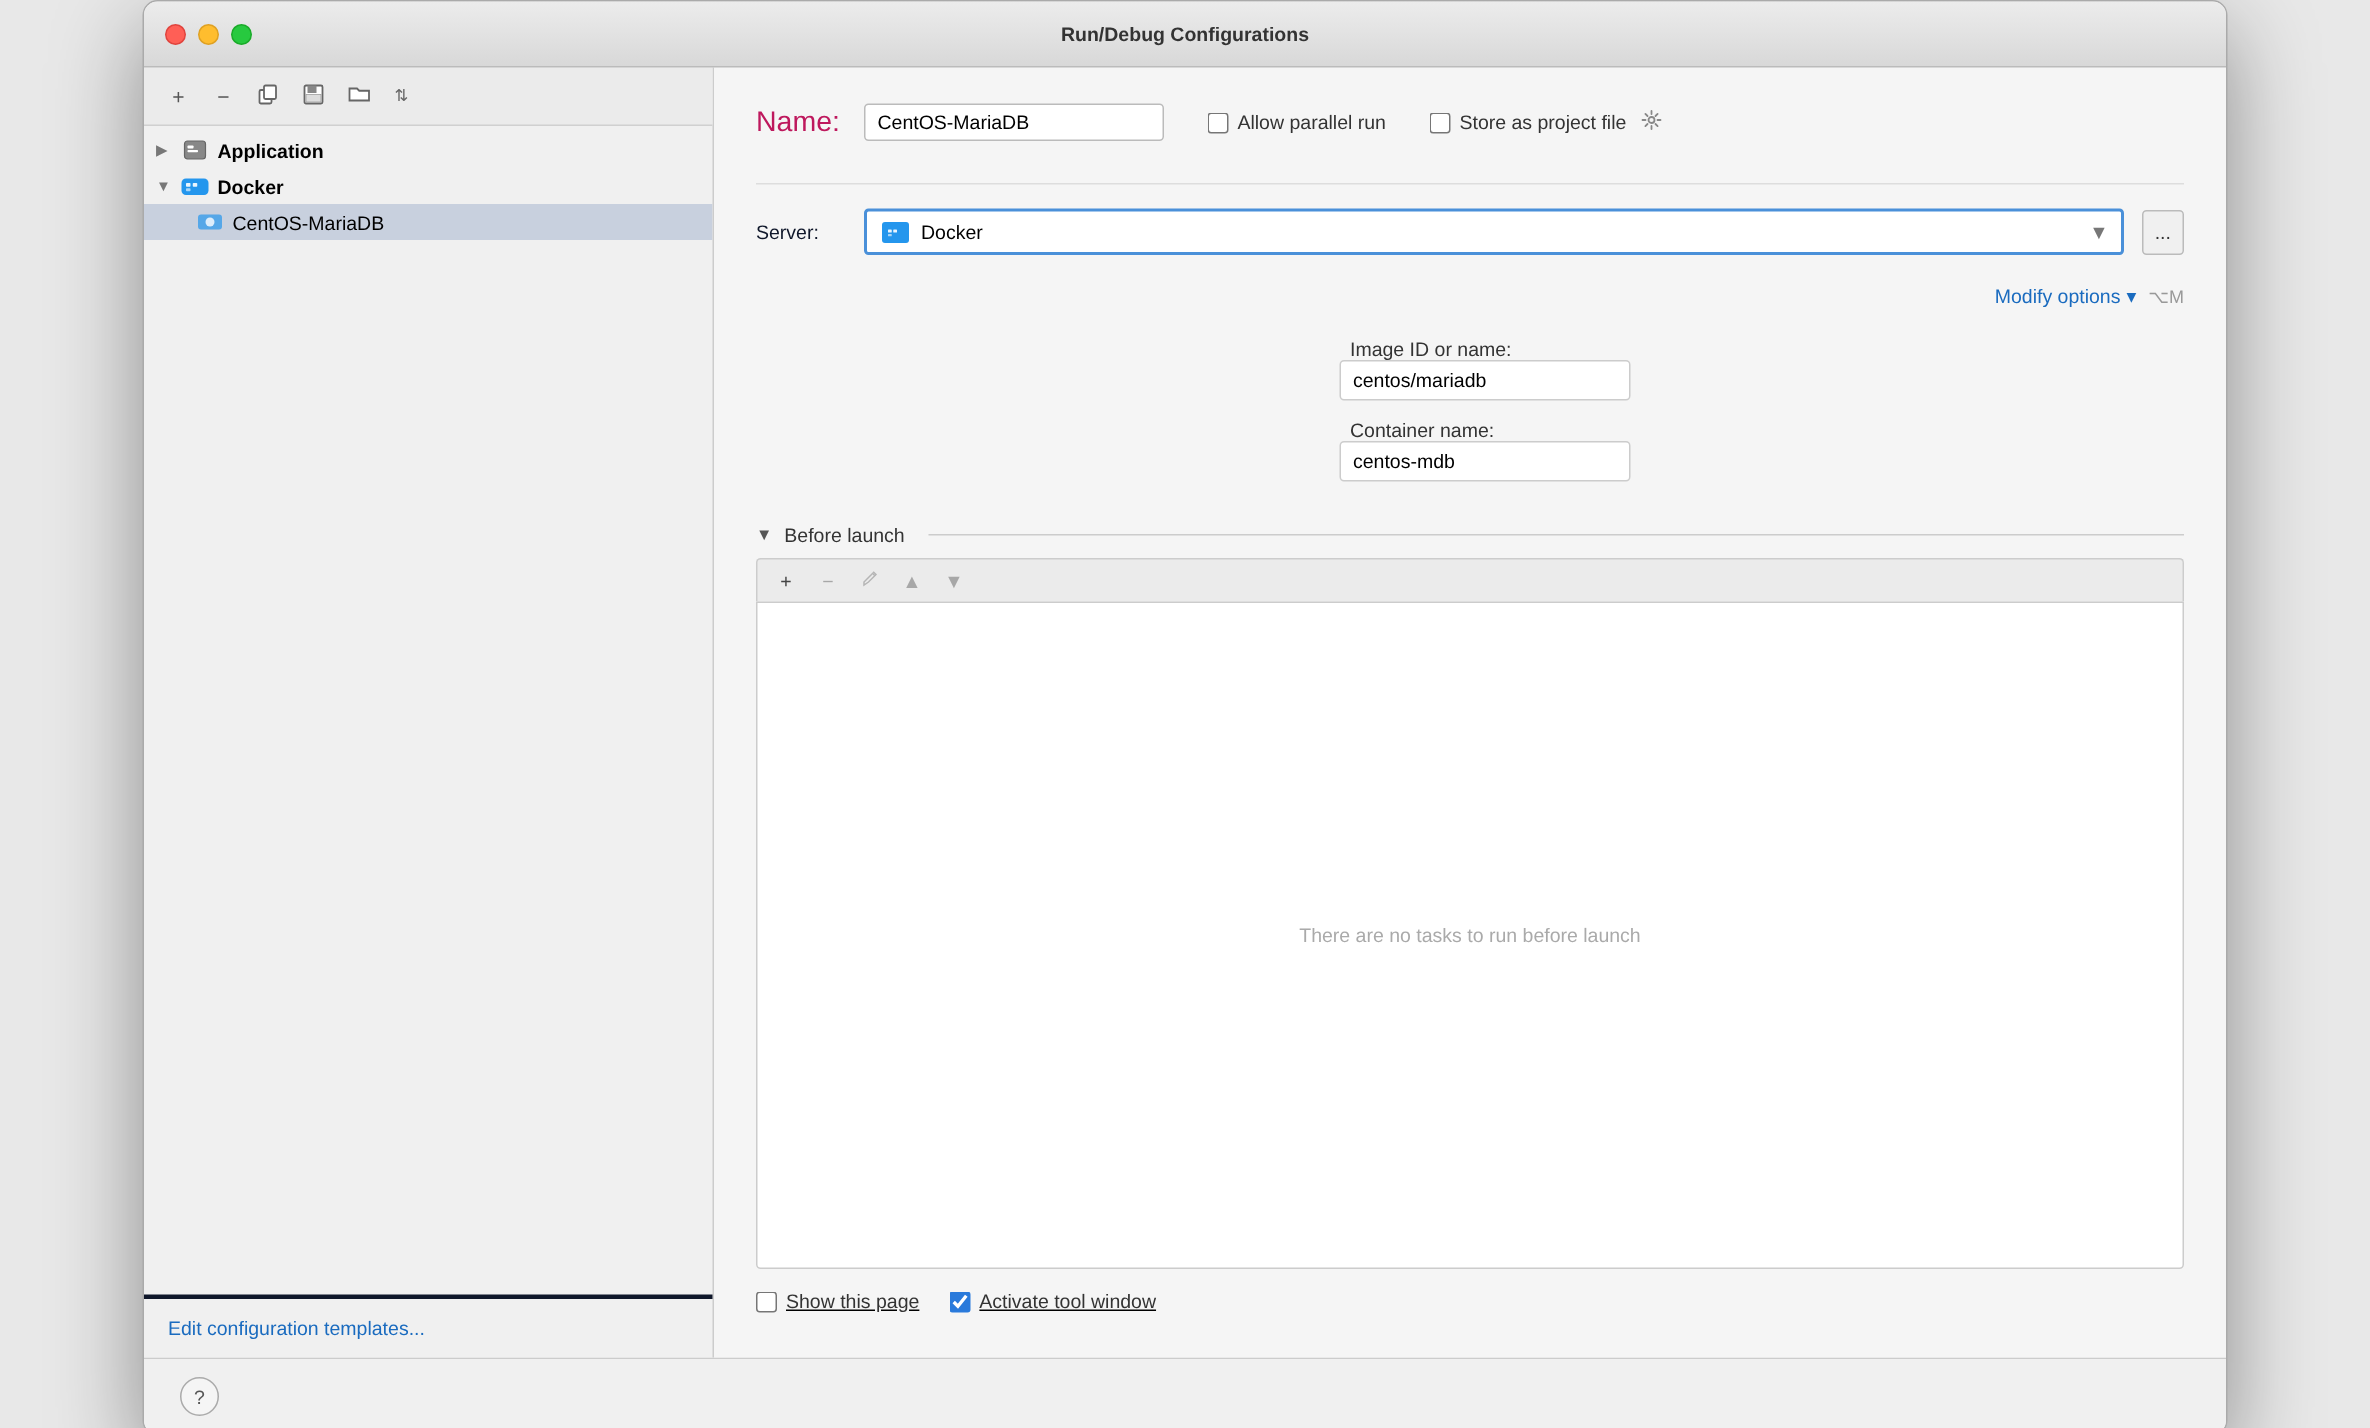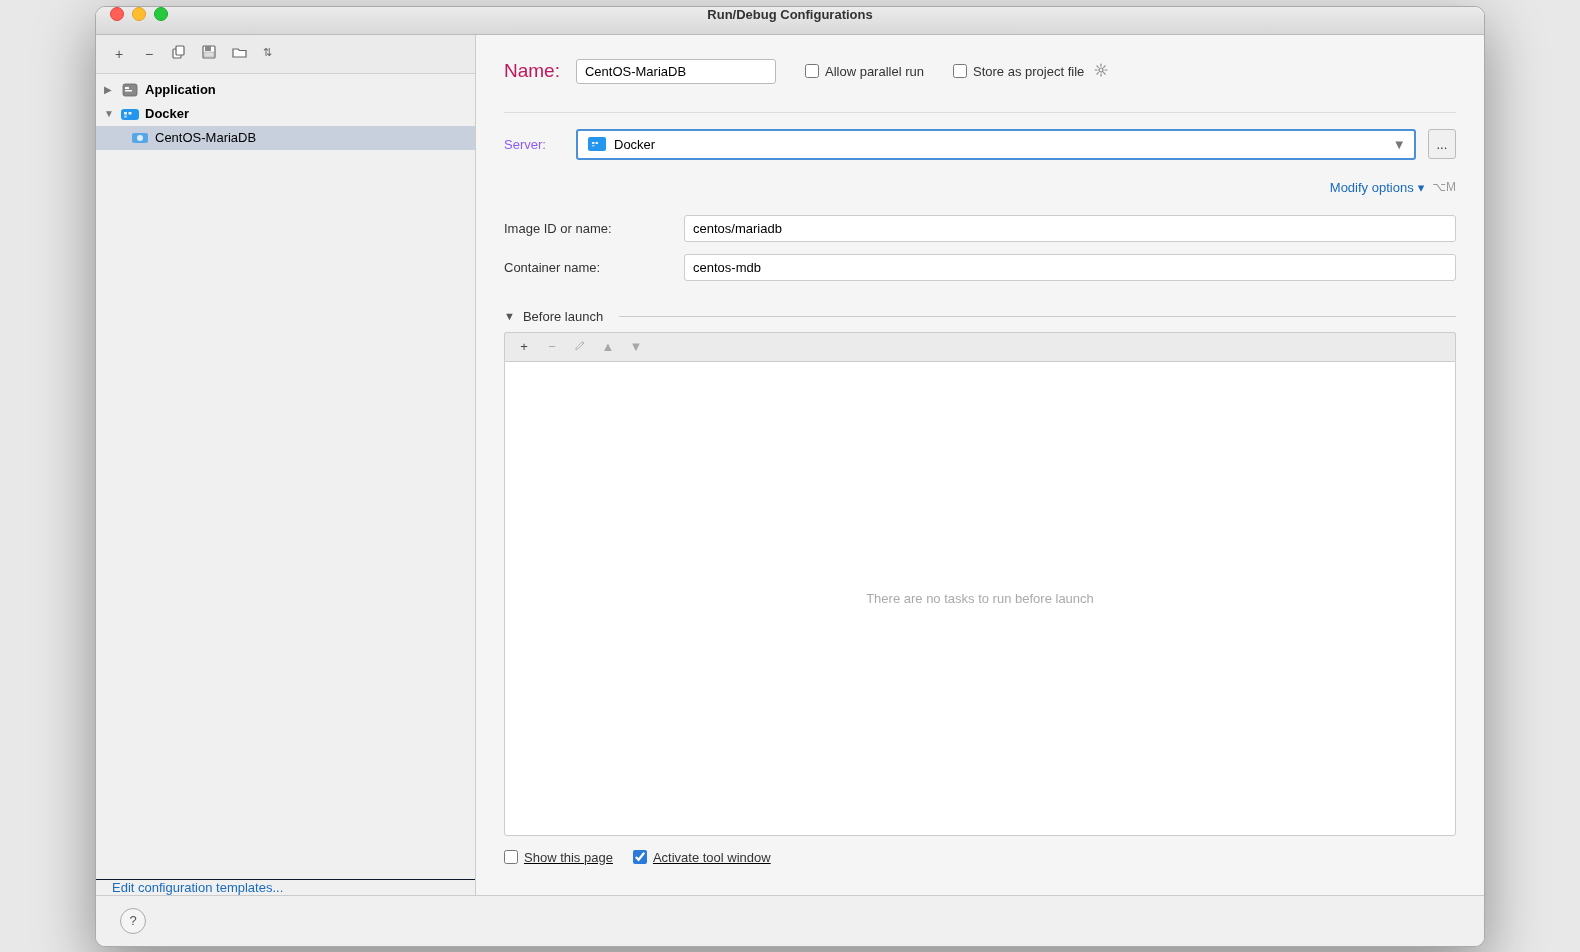--- a/index.html
+++ b/index.html
@@ -15,23 +15,23 @@
     .window {
       width: 1390px;
       background: #f2f2f2;
       border-radius: 10px;
       box-shadow: 0 20px 60px rgba(0,0,0,0.4);
       overflow: hidden;
       border: 1px solid #aaa;
     }
     .titlebar {
       background: linear-gradient(to bottom, #ececec, #d8d8d8);
-      height: 28px;
-      display: flex;
-      align-items: flex-start;
+      height: 44px;
+      display: flex;
+      align-items: center;
       justify-content: center;
       border-bottom: 1px solid #bbb;
       position: relative;
       user-select: none;
     }
     .traffic-lights {
       position: absolute;
       left: 14px;
       display: flex;
       gap: 8px;
@@ -121,22 +121,22 @@
       padding: 4px 8px 4px 34px;
       cursor: pointer;
       user-select: none;
     }
     .tree-item-sub.selected { background: #c8d0de; }
     .tree-item-sub.selected .tree-label-sub { font-weight: 400; }
     .tree-label-sub {
       font-size: 13px;
     }
     .sidebar-footer {
-      padding: 0 16px;
-      border-top: 1px solid #0f172a;
+      padding: 12px 16px;
+      border-top: 3px solid #0f172a;
     }
     .edit-templates-link {
       color: #1a6bbf;
       font-size: 13px;
       cursor: pointer;
       text-decoration: none;
     }
     
     .main-panel {
       flex: 1;
@@ -195,21 +195,21 @@
     }
     
     .server-row {
       display: flex;
       align-items: center;
       gap: 12px;
       margin-bottom: 20px;
     }
     .server-label {
       font-size: 13px;
-      color: #8b5cf6;
+      color: #0f172a;
       min-width: 60px;
     }
     .server-select-display {
       width: 100%;
       padding: 6px 30px 6px 10px;
       border: 2px solid #4a90d9;
       border-radius: 3px;
       background: white;
       font-size: 13px;
       cursor: pointer;
@@ -270,20 +270,21 @@
     }
     .modify-options-shortcut {
       color: #999;
       font-size: 12px;
     }
     
     .form-row {
       display: flex;
       align-items: center;
       margin-bottom: 12px;
+      flex-direction: column;
     }
     .form-label {
       font-size: 13px;
       color: #333;
       min-width: 160px;
     }
     .form-input {
       flex: 1;
       padding: 5px 8px;
       border: 1px solid #ccc;

